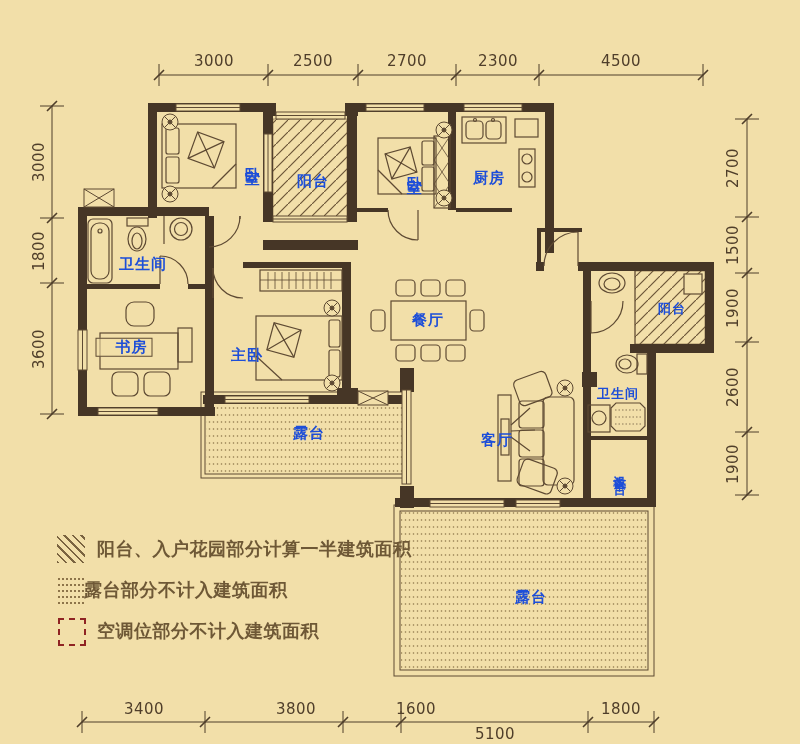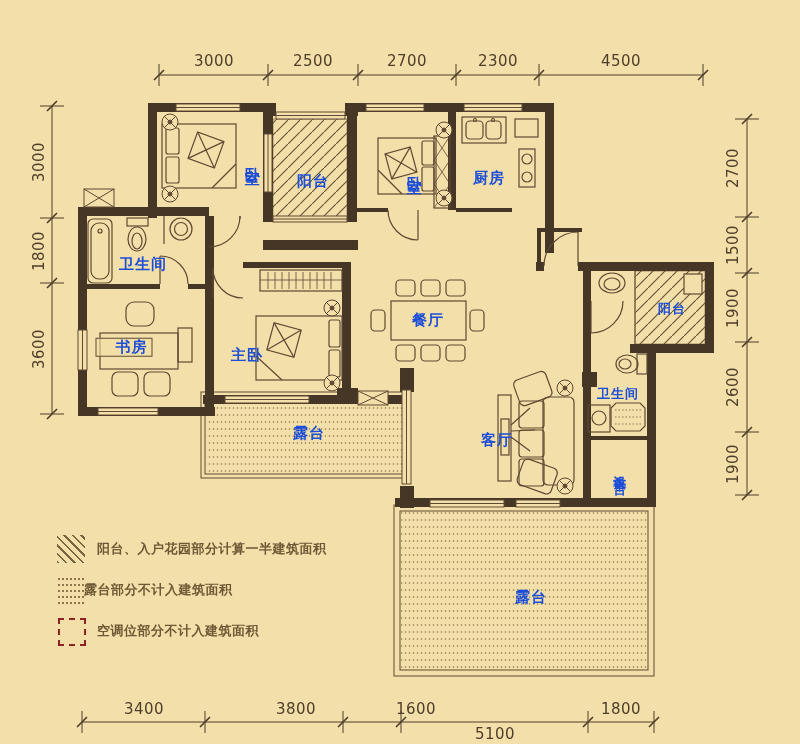--- a/index.html
+++ b/index.html
@@ -17,21 +17,21 @@
   .lbl.v{writing-mode:vertical-rl;text-orientation:upright;letter-spacing:2px;}
   .lbl.small{font-size:13px;}
   .lbl.boxed{border:1px solid #5e4a33;padding:0 4px;background:rgba(242,223,169,.6);}
   .dim{
     position:absolute;transform:translate(-50%,-50%);
     color:#4f3e2a;font-size:15px;font-weight:500;letter-spacing:.5px;white-space:nowrap;
   }
   .dim.rot{transform:translate(-50%,-50%) rotate(-90deg);}
   .legend-row-label{
     position:absolute;transform:translate(0,-50%);
-    color:#6e5836;font-size:13px;font-weight:600;letter-spacing:.5px;white-space:nowrap;
+    color:#6e5836;font-size:18px;font-weight:600;letter-spacing:.5px;white-space:nowrap;
   }
   .sw{position:absolute;}
   .sw.hatch{
     width:28px;height:28px;
     background:repeating-linear-gradient(45deg,#7a6340 0 1.5px,transparent 1.5px 6px);
   }
   .sw.dots{
     width:28px;height:28px;
     background-image:radial-gradient(#8d744a 0.9px,transparent 1.1px);
     background-size:4px 6px;

